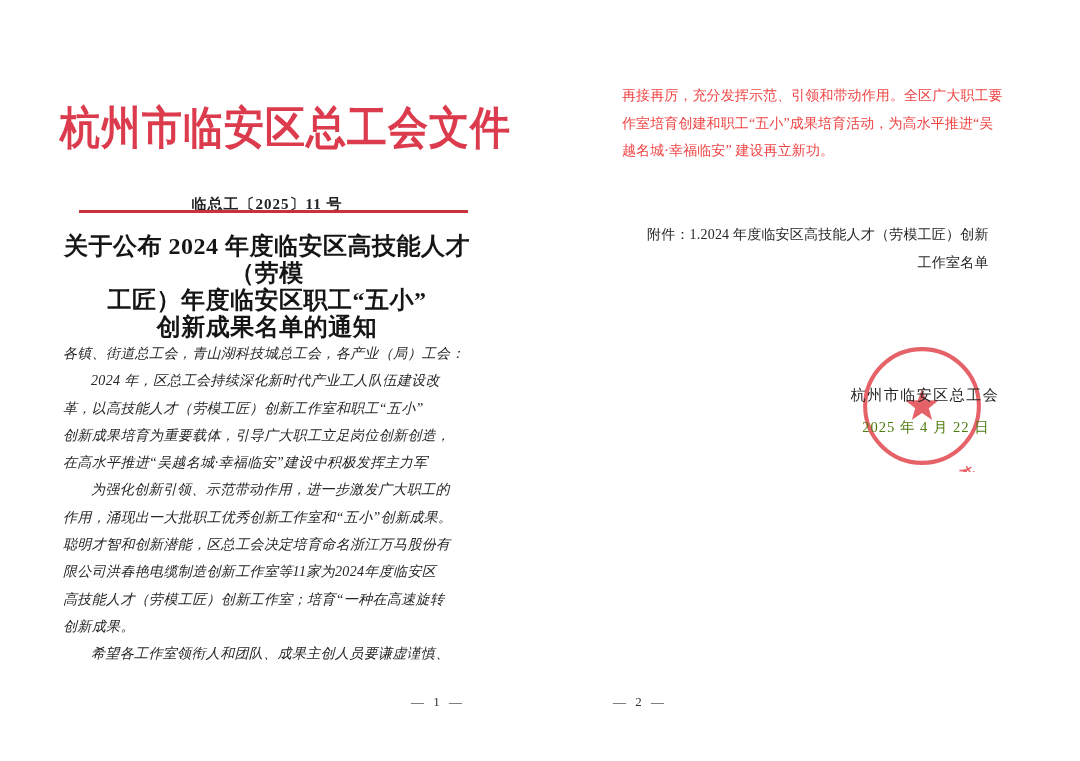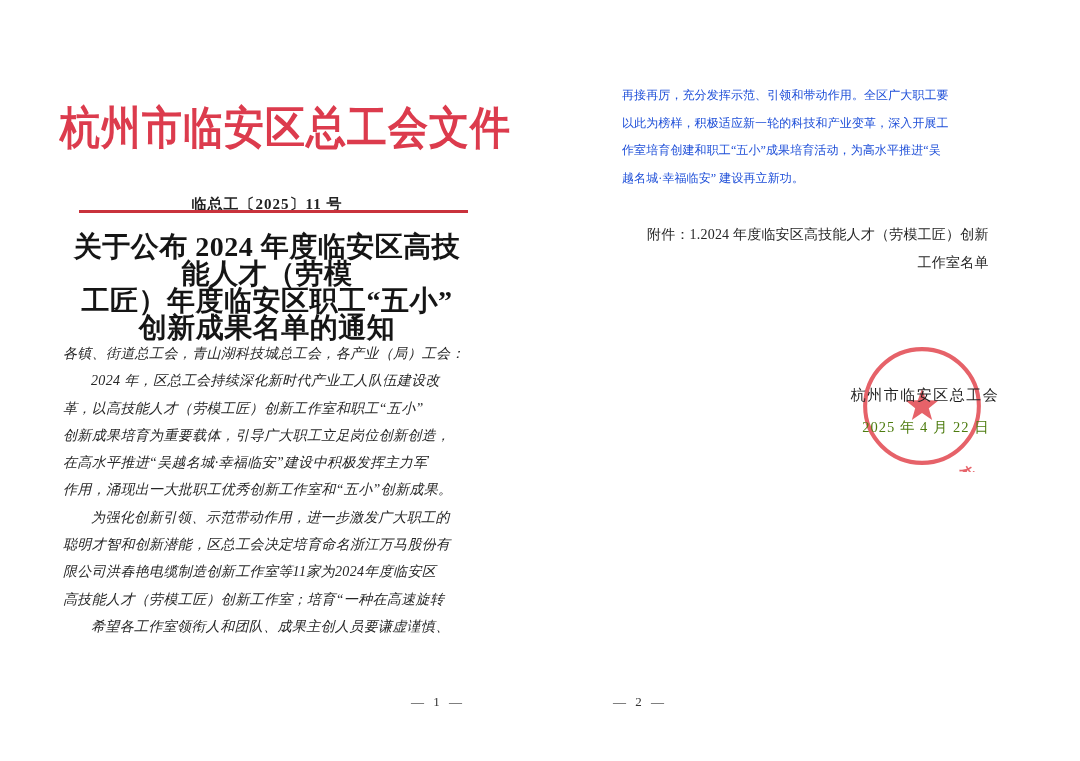--- a/index.html
+++ b/index.html
@@ -22,33 +22,33 @@
     letter-spacing:1px;white-space:nowrap;
     transform:scaleY(1.12);transform-origin:50% 0;
   }
   .docnum{
     left:60px;top:195px;width:414px;text-align:center;
     font-size:15px;font-weight:600;letter-spacing:1px;color:#222;
   }
   .rule{left:79px;top:210px;width:389px;height:3px;background:var(--rule_red);}
   .doctitle{
     left:60px;top:233px;width:414px;text-align:center;
-    font-size:28px;font-weight:bold;line-height:27px;color:#151515;
+    font-size:24px;font-weight:bold;line-height:27px;color:#151515;
     letter-spacing:0.5px;
   }
   .body1{
     left:63px;top:340px;width:414px;
     font-size:14px;line-height:27.3px;letter-spacing:0.35px;color:#262626;font-style:italic;
   }
   .bl{white-space:nowrap;}
   .ind{text-indent:2em;}
   
   .body2{
     left:622px;top:82px;width:392px;
-    font-size:12px;line-height:27.6px;letter-spacing:0.1px;color:#1d4ed8;
+    font-size:14px;line-height:27.6px;letter-spacing:0.1px;color:#ef4444;
   }
   .attach{
     left:647px;top:221px;font-size:14px;line-height:27.6px;
     letter-spacing:0.2px;color:#262626;text-align:right;
   }
   .attach .row1{white-space:nowrap;}
   .attach .cont{padding-left:42px;}
   .attach .item2{padding-left:30px;white-space:nowrap;}
   .sig-org{
     left:830px;top:386px;width:190px;text-align:center;
@@ -80,33 +80,33 @@
     <div>工匠）年度临安区职工“五小”</div>
     <div>创新成果名单的通知</div>
   </div>
 
   <div class="abs body1">
     <div class="bl">各镇、街道总工会，青山湖科技城总工会，各产业（局）工会：</div>
     <div class="bl ind">2024 年，区总工会持续深化新时代产业工人队伍建设改</div>
     <div class="bl">革，以高技能人才（劳模工匠）创新工作室和职工“五小”</div>
     <div class="bl">创新成果培育为重要载体，引导广大职工立足岗位创新创造，</div>
     <div class="bl">在高水平推进“吴越名城·幸福临安”建设中积极发挥主力军</div>
+    <div class="bl ind">为强化创新引领、示范带动作用，进一步激发广大职工的</div>
     <div class="bl">作用，涌现出一大批职工优秀创新工作室和“五小”创新成果。</div>
-    <div class="bl ind">为强化创新引领、示范带动作用，进一步激发广大职工的</div>
     <div class="bl">聪明才智和创新潜能，区总工会决定培育命名浙江万马股份有</div>
     <div class="bl">限公司洪春艳电缆制造创新工作室等11家为2024年度临安区</div>
     <div class="bl">高技能人才（劳模工匠）创新工作室；培育“一种在高速旋转</div>
+    <div class="bl">创新成果。</div>
     <div class="bl ind">希望各工作室领衔人和团队、成果主创人员要谦虚谨慎、</div>
   </div>
 
   <div id="p1num" class="abs pnum">— 1 —</div>
 
   <div class="abs body2">
     <div class="bl">再接再厉，充分发挥示范、引领和带动作用。全区广大职工要</div>
-    <div class="bl">以此为榜样，积极适应新一轮的科技和产业变革，深入开展工</div>
     <div class="bl">作室培育创建和职工“五小”成果培育活动，为高水平推进“吴</div>
     <div class="bl">越名城·幸福临安” 建设再立新功。</div>
   </div>
 
   <div class="abs attach">
     <div class="row1">
       <span>附件：</span><span>1.2024 年度临安区高技能人才（劳模工匠）创新</span>
     </div>
     <div class="cont">工作室名单</div>
   </div>

